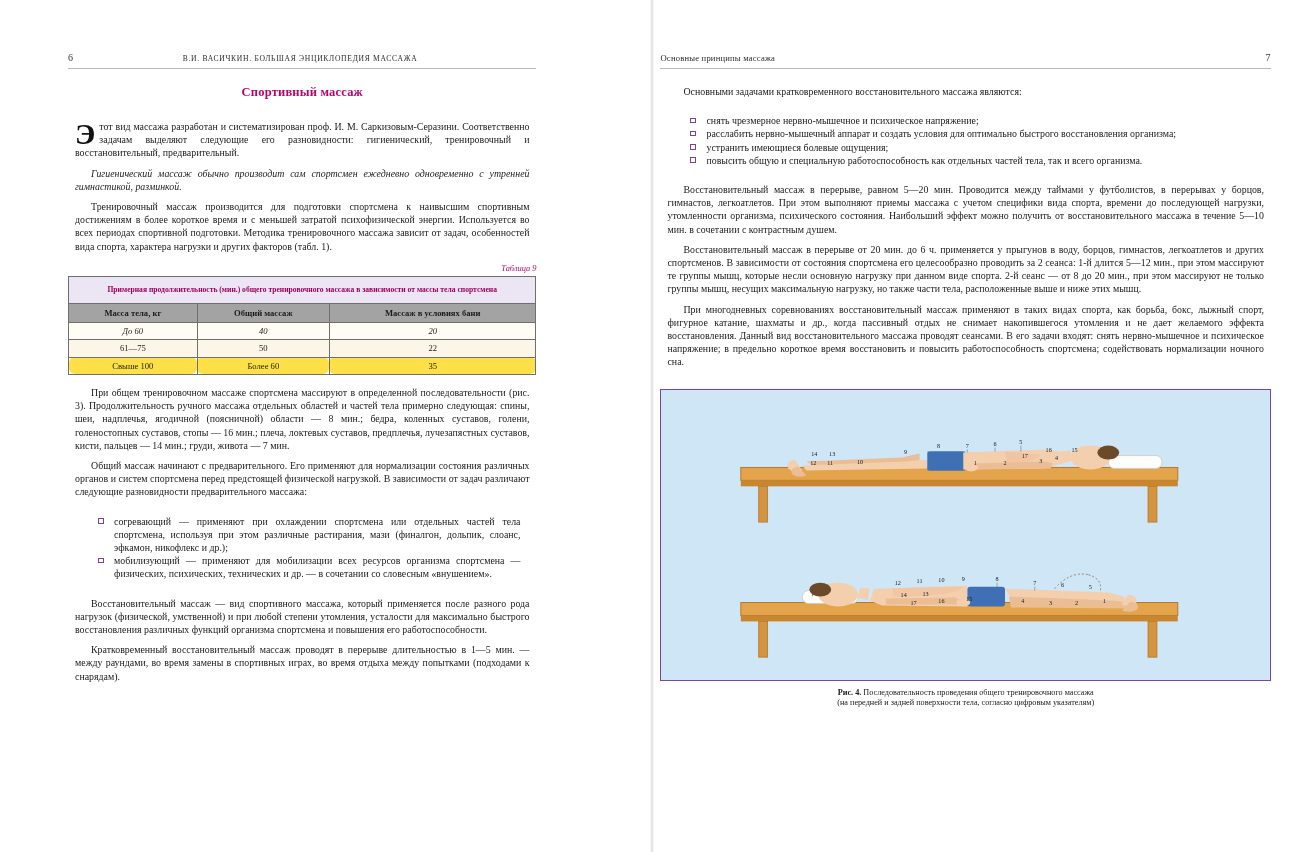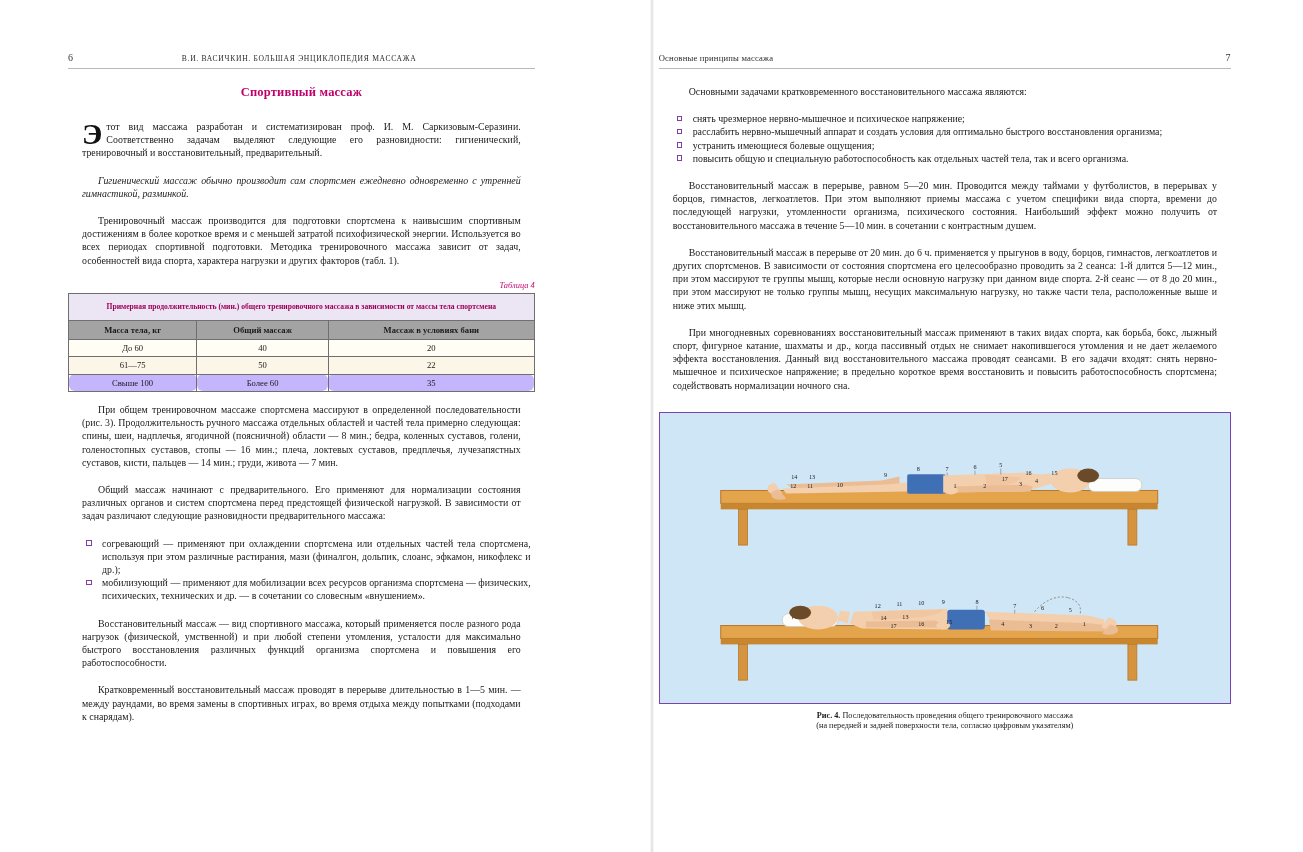--- a/index.html
+++ b/index.html
@@ -6,41 +6,41 @@
   body {
     width:1303px; height:852px;
     background:#ffffff;
     font-family:"Liberation Serif", serif;
     color:#1a1a1a;
     overflow:hidden;
   }
   .spread { position:relative; width:1303px; height:852px; display:flex; }
   .page { position:relative; box-sizing:border-box; height:852px; }
   .page-left { width:651px; padding:52px 62px 40px 68px; }
-  .page-right { width:773px; padding:52px 72px 40px 62px; }
+  .page-right { width:773px; padding:52px 32px 40px 62px; }
   .gutter {
     position:absolute; left:650px; top:0; width:4px; height:852px;
     background:linear-gradient(to right,#ffffff 0%,#e9e9e9 35%,#d2d2d2 50%,#e9e9e9 65%,#ffffff 100%);
   }
   
   .runhead {
     display:flex; align-items:baseline; justify-content:space-between;
     font-size:8.2px; letter-spacing:.55px; color:#2b2b2b;
     border-bottom:0.8px solid #b9b9b9; padding-bottom:5px; margin-bottom:16px;
   }
   .runhead .folio { font-size:10px; font-family:"Liberation Serif", serif; color:#333; }
   .runhead .rh-text { text-transform:uppercase; font-size:7.6px; letter-spacing:.7px; }
   .runhead-right .rh-text { text-transform:none; font-size:8.6px; letter-spacing:.2px; }
 
   h1.section-title {
     color:#c0006a; font-size:12.5px; font-weight:bold; text-align:center;
     margin:6px 0 20px 0; letter-spacing:.2px;
   }
   p.body {
-    font-size:9.9px; line-height:13.2px; text-align:justify; margin:14px;
+    font-size:9.9px; line-height:13.2px; text-align:justify; margin:7px;
     text-indent:16px; hyphens:auto;
   }
   p.body.noindent { text-indent:0; }
   .drop {
     float:left; font-size:30px; line-height:24px; font-weight:bold;
     padding:2px 4px 0 0; color:#111; font-family:"Liberation Serif", serif;
   }
   .it { font-style:italic; }
 
   
@@ -54,26 +54,26 @@
     font-size:7.6px; font-weight:bold; padding:8px 3px; text-align:center;
     border:0.8px solid #6f6f6f; border-bottom:none; line-height:10px;
   }
   table.tbl th {
     background:#a3a3a3; border:0.8px solid #6f6f6f; padding:4px 3px;
     font-weight:bold; font-size:8.6px; text-align:center;
   }
   table.tbl td {
     border:0.8px solid #6f6f6f; padding:3.2px 3px; text-align:center; font-size:8.6px;
   }
-  table.tbl tr.r0 td { background:#fffdf4; }
+  table.tbl tr.r0 td { background:#fffdf4;font-style:italic; }
   table.tbl tr.r1 td { background:#fbf6e8;text-align:center; }
   table.tbl tr.r2 td { background:#fffdf4; }
-  table.tbl tr.r3 td { background:#c4b5fd;border-radius:6px; }
-
-  ul.bullets { list-style:none; margin:4px; padding:0; }
+  table.tbl tr.r3 td { background:#fde047;border-radius:6px; }
+
+  ul.bullets { list-style:none; margin:16px; padding:0; }
   ul.bullets li {
     position:relative; padding-left:30px; font-size:9.9px; line-height:13.2px;
     text-align:justify; margin:0;
   }
   ul.bullets li .sq {
     position:absolute; left:14px; top:3.5px; width:5.5px; height:5.5px;
     border:1.1px solid #7d3fa0; box-sizing:border-box;
   }
 
   
@@ -103,21 +103,21 @@
     <h1 class="section-title">Спортивный массаж</h1>
 
     <p class="body noindent">
       <span class="drop">Э</span><span>тот вид массажа разработан и систематизирован проф. И. М. Саркизовым-Серазини. Соответственно задачам выделяют следующие его разновидности: гигиенический, тренировочный и восстановительный, предварительный.</span>
     </p>
 
     <p class="body"><span class="it">Гигиенический массаж обычно производит сам спортсмен ежедневно одновременно с утренней гимнастикой, разминкой.</span></p>
 
     <p class="body"><span>Тренировочный массаж производится для подготовки спортсмена к наивысшим спортивным достижениям в более короткое время и с меньшей затратой психофизической энергии. Используется во всех периодах спортивной подготовки. Методика тренировочного массажа зависит от задач, особенностей вида спорта, характера нагрузки и других факторов (табл. 1).</span></p>
 
-    <div class="tbl-label">Таблица 4</div>
+    <div class="tbl-label">Таблица 9</div>
 
     <table class="tbl">
       <caption>Примерная продолжительность (мин.) общего тренировочного массажа в зависимости от массы тела спортсмена</caption>
       <thead>
         <tr>
           <th>Масса тела, кг</th>
           <th>Общий массаж</th>
           <th>Массаж в условиях бани</th>
         </tr>
       </thead>

